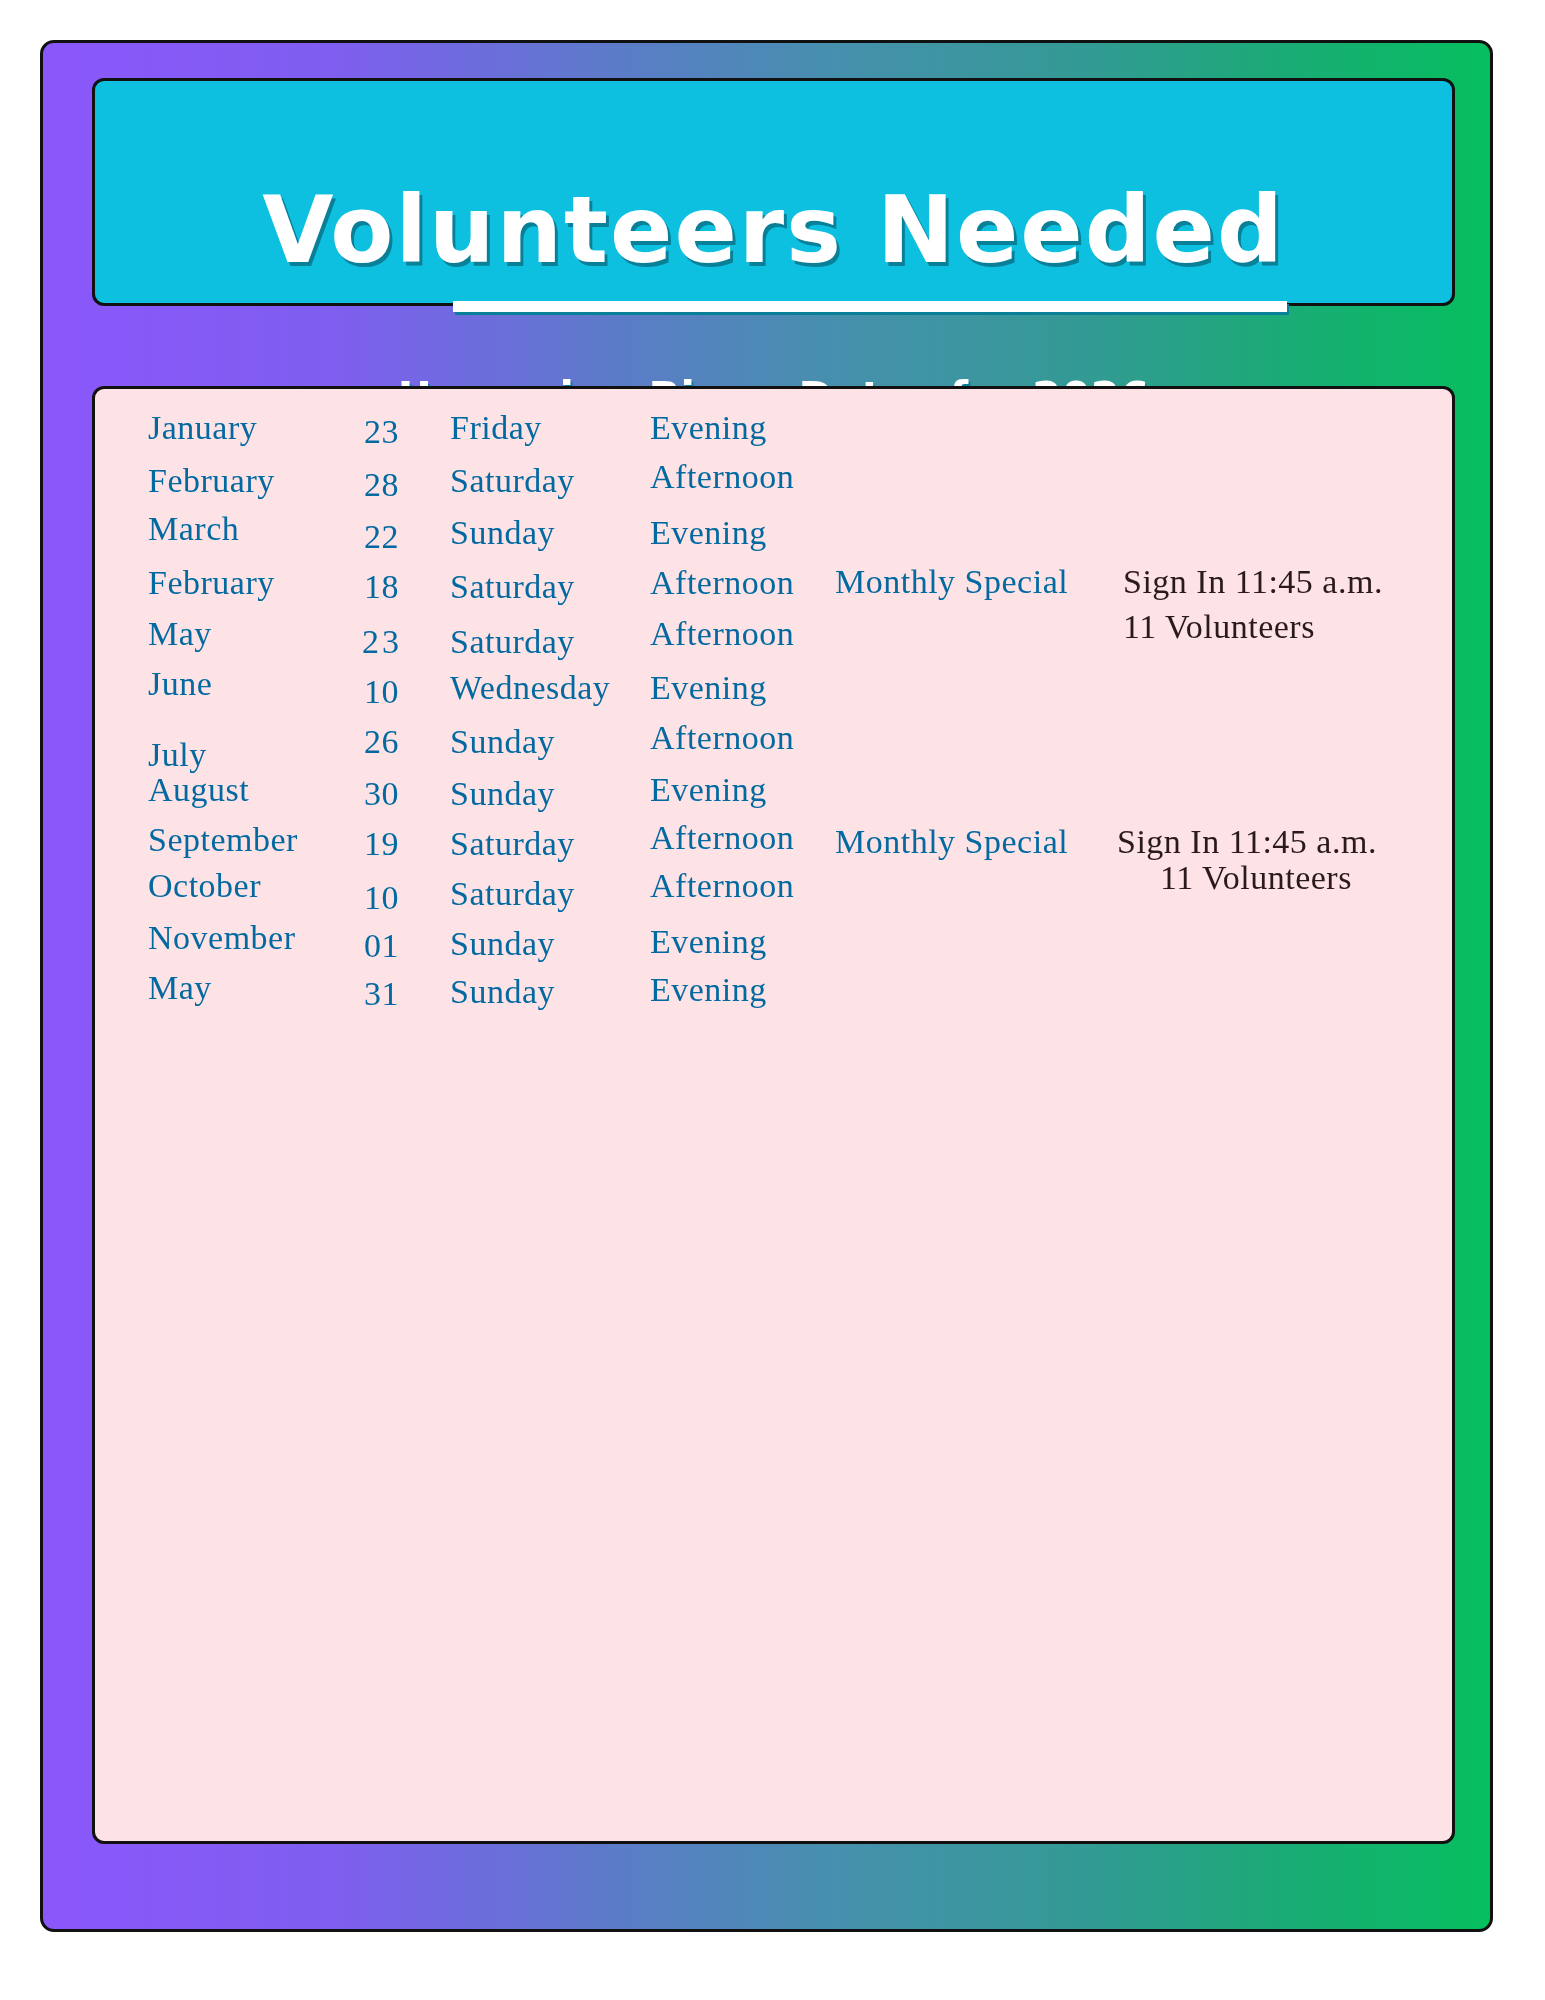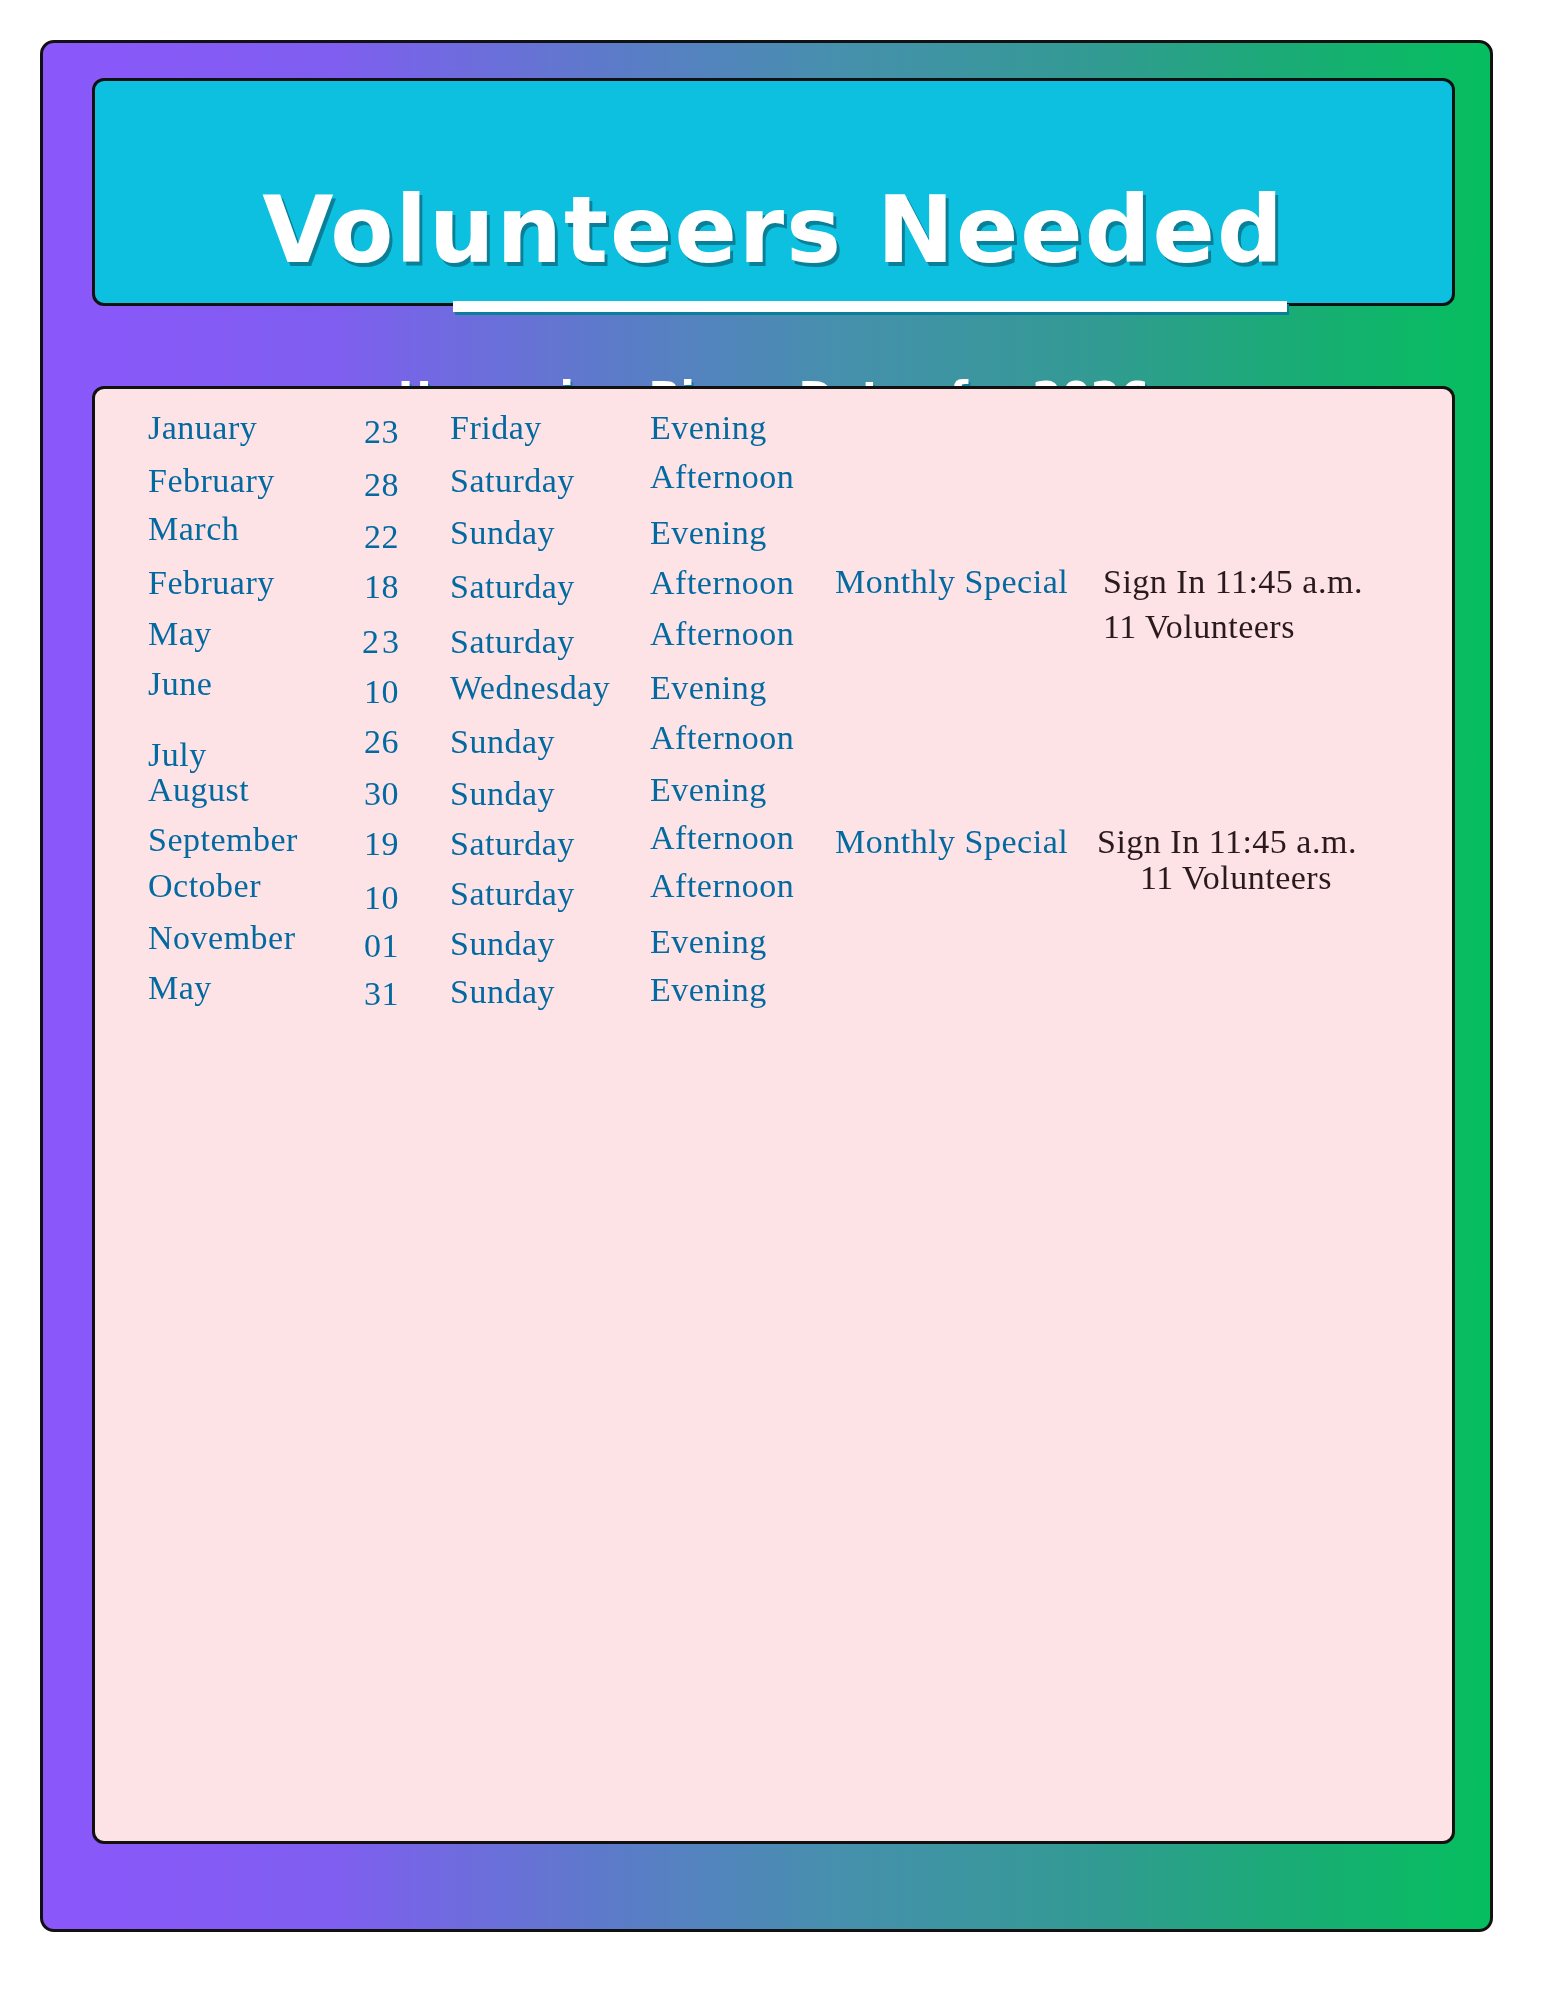--- a/index.html
+++ b/index.html
@@ -27,21 +27,21 @@
     position:absolute; left:0; right:0; top:292px; text-align:center;
     font-family:"DejaVu Sans", sans-serif; font-weight:bold; font-size:42px; line-height:50px;
     color:#ffffff; text-shadow:2px 3px 0 #0a7f98;
   }
   .panel {
     position:absolute; left:92px; top:386px; width:1363px; height:1458px;
     box-sizing:border-box; border:3px solid #111; border-radius:12px;
     background:#fde3e5;
   }
   .cell { position:absolute; font-size:34px; line-height:40px; color:#0369a1; white-space:nowrap; letter-spacing:0.5px; }
-  .note { position:absolute; font-size:34px; line-height:44px; color:#2a1a1e; white-space:nowrap; letter-spacing:0.5px; }
+  .note { position:absolute; font-size:34px; line-height:44px; color:#2a1a1e; white-space:nowrap; letter-spacing:0.5px;margin-left:20px; }
 </style>
 </head>
 <body>
 
 <div class="outer"></div>
 
 <div class="header">
   <div class="title">Volunteers Needed</div>
   <div class="underline"></div>
   <div class="subtitle">Upcoming Bingo Dates for 2026</div>

